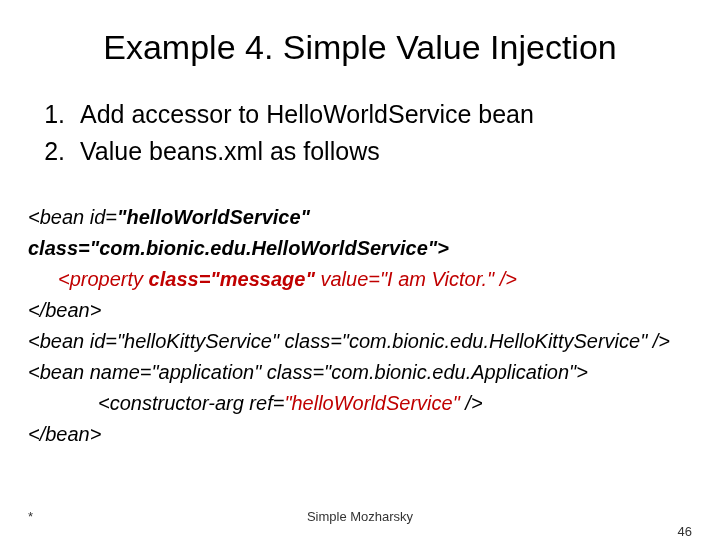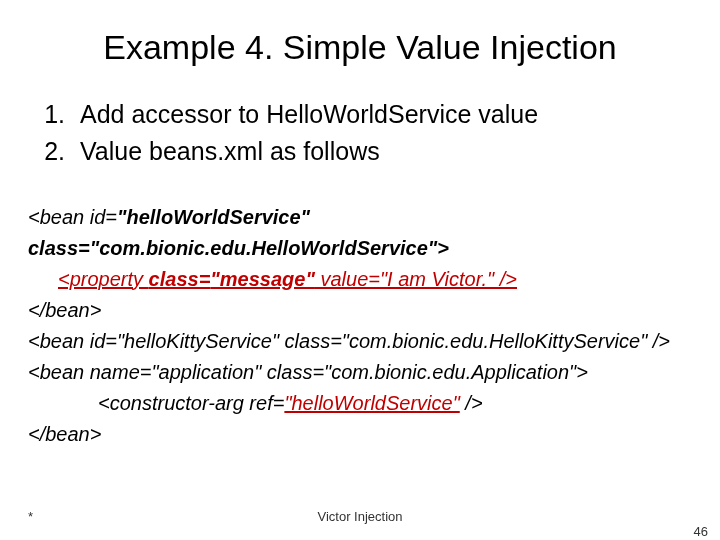--- a/index.html
+++ b/index.html
@@ -40,44 +40,44 @@
     line-height: 1.25;
   }
   .code {
     margin-top: 34px;
     font-size: 20px;
     font-style: italic;
     line-height: 1.55;
   }
   .code .indent1 { padding-left: 30px; }
   .code .indent2 { padding-left: 70px; }
-  .red { color: #c00000; text-decoration: underline; }
+  .red { color: #c00000; }
   .b { font-weight: bold; }
   .footer {
     position: absolute;
     bottom: 16px;
     left: 0;
     width: 720px;
     font-size: 13px;
     color: #333;
   }
   .footer .asterisk { position: absolute; left: 28px; }
   .footer .author { display: block; text-align: center; }
-  .footer .pagenum { position: absolute; right: 12px; }
+  .footer .pagenum { position: absolute; right: 28px; }
 </style>
 </head>
 <body>
 
 <div class="slide">
 
   <div class="title">Example 4. Simple Value Injection</div>
 
   <div class="body">
     <ol class="steps">
-      <li>Add accessor to HelloWorldService value</li>
+      <li>Add accessor to HelloWorldService bean</li>
       <li>Value beans.xml as follows</li>
     </ol>
 
     <div class="code">
       <div>
         <span>&lt;bean id=</span><span class="b">"helloWorldService" class="com.bionic.edu.HelloWorldService"&gt;</span>
       </div>
       <div class="indent1">
         <span class="red">&lt;property </span><span class="red b">class=</span><span class="red b">"message"</span><span class="red"> value="I am Victor." /&gt;</span>
       </div>
@@ -86,17 +86,17 @@
       <div>&lt;bean name="application" class="com.bionic.edu.Application"&gt;</div>
       <div class="indent2">
         <span>&lt;constructor-arg ref=</span><span class="red">"helloWorldService"</span><span> /&gt;</span>
       </div>
       <div>&lt;/bean&gt;</div>
     </div>
   </div>
 
   <div class="footer">
     <span class="asterisk">*</span>
-    <span class="author">Victor Injection</span>
+    <span class="author">Simple Mozharsky</span>
     <span class="pagenum">46</span>
   </div>
 
 </div>
 
 </body></html>

